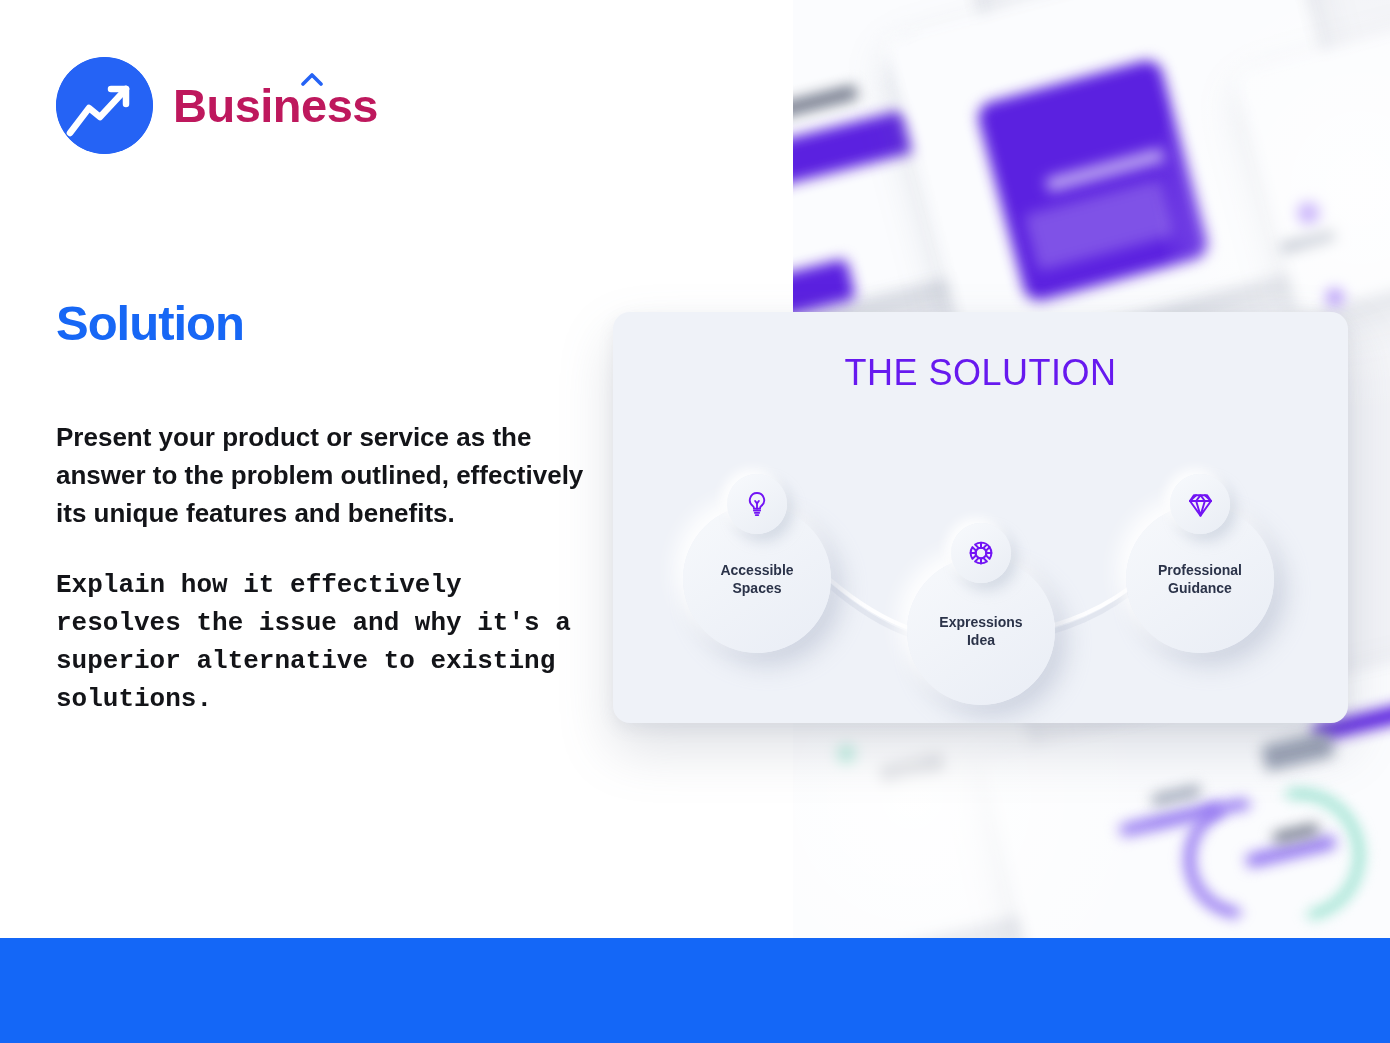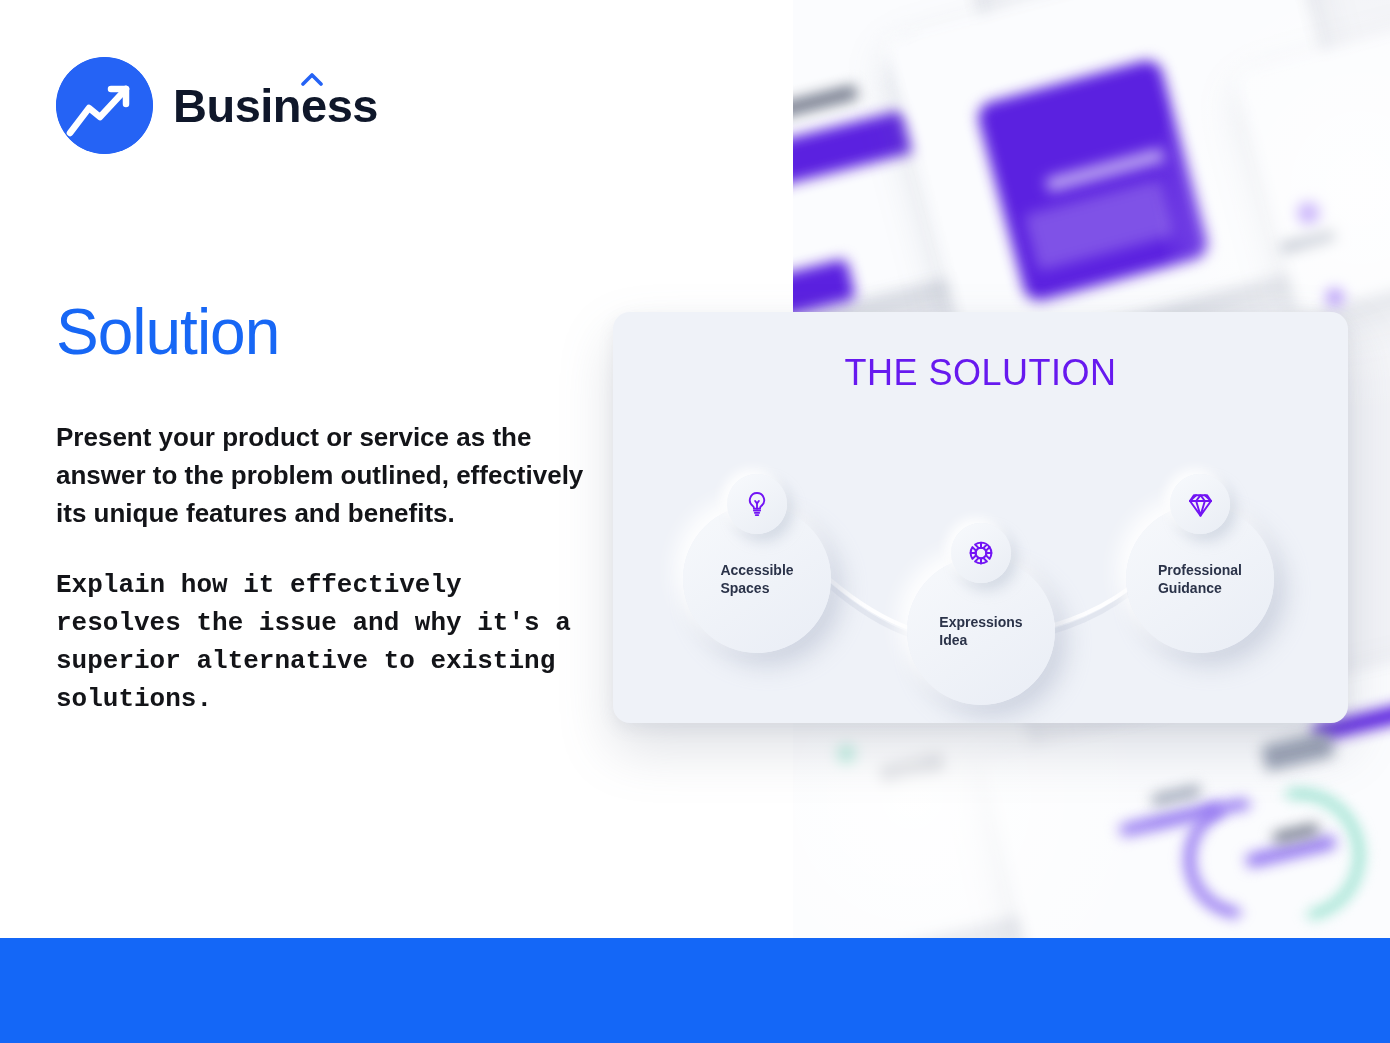--- a/index.html
+++ b/index.html
@@ -117,21 +117,21 @@
       -9px -9px 20px rgba(255,255,255,.95),
       11px 12px 24px rgba(163,174,196,.45);
     display:flex;
     align-items:center;
     justify-content:center;
   }
   .node-label {
     font-size:14px;
     font-weight:bold;
     line-height:18px;
-    text-align:left;
+    text-align:center;
     color:#2b3349;
   }
   .node-badge {
     position:absolute;
     width:60px; height:60px;
     border-radius:50%;
     background:linear-gradient(145deg,#f8fafd,#e9edf4);
     box-shadow:
       -5px -5px 12px rgba(255,255,255,.95),
       6px 7px 14px rgba(163,174,196,.40);
@@ -159,21 +159,21 @@
   .logo-mark {
     width:97px; height:97px;
     border-radius:50%;
     background:#2563f5;
     display:block;
   }
   .logo-text { line-height:1; }
   .logo-line1 {
     font-size:47px;
     font-weight:bold;
-    color:#0f172a;
+    color:#be185d;
     letter-spacing:-.5px;
     position:relative;
     display:inline-block;
   }
   .logo-line2 {
     margin-top:5px;
     font-family:"Liberation Mono", monospace;
     font-size:36px;
     font-weight:bold;
     letter-spacing:5px;
@@ -182,22 +182,22 @@
   .logo-kit { color:#2563f5; }
   .circumflex {
     position:absolute;
     left:128px; top:-10px;
     width:22px; height:14px;
   }
 
   .headline {
     position:absolute;
     left:56px; top:295px;
-    font-size:64px;
-    font-weight:normal;
+    font-size:49px;
+    font-weight:bold;
     color:#1767f5;
     letter-spacing:-1px;
   }
   .body-copy {
     position:absolute;
     left:56px; top:418px;
     width:530px;
     font-size:26px;
     line-height:38px;
     font-weight:bold;

